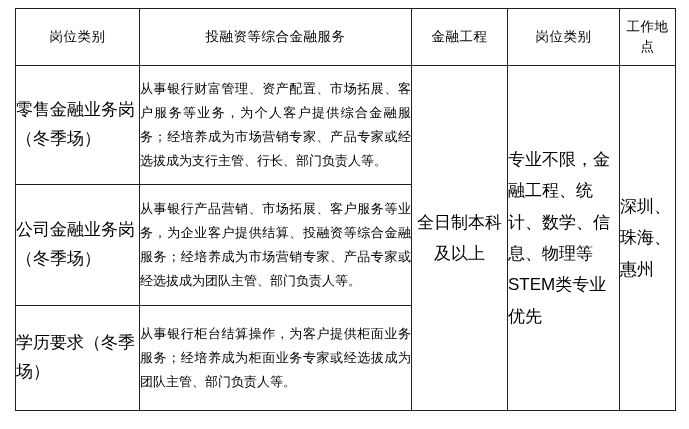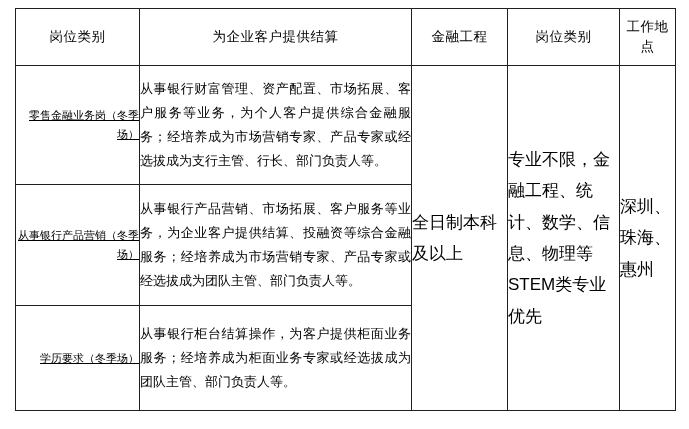--- a/index.html
+++ b/index.html
@@ -42,44 +42,44 @@
     line-height: 1.45;
     padding: 2px 4px;
   }
   .col-cat   { width: 124px; }
   .col-duty  { width: 272px; }
   .col-edu   { width: 96px; }
   .col-major { width: 112px; }
   .col-loc   { width: 56px; }
 
   td.cat-cell {
-    text-align: right;
+    text-align: left;
     font-weight: bold;
-    font-size: 11px;
+    font-size: 17px;
     line-height: 1.7;
     padding: 6px 6px;
-    text-decoration: underline;
   }
   td.duty-cell {
     font-size: 13px;
     line-height: 1.85;
     padding: 10px 12px 10px 14px;
     text-align: justify;
     text-justify: inter-ideograph;
   }
   td.edu-cell,
   td.major-cell,
   td.loc-cell {
     font-size: 17px;
     line-height: 1.85;
     padding: 8px 10px;
     text-align: left;
     vertical-align: middle;
   }
   td.edu-cell {
+    text-align: center;
   }
   td.loc-cell {
     text-align: left;
     padding: 8px 6px;
   }
   .row-1 td.duty-cell { height: 118px; }
   .row-2 td.duty-cell { height: 120px; }
   .row-3 td.duty-cell { height: 104px; }
 </style>
 </head>
@@ -90,36 +90,36 @@
     <colgroup>
       <col class="col-cat">
       <col class="col-duty">
       <col class="col-edu">
       <col class="col-major">
       <col class="col-loc">
     </colgroup>
     <thead>
       <tr>
         <th>岗位类别</th>
-        <th>为企业客户提供结算</th>
+        <th>投融资等综合金融服务</th>
         <th>金融工程</th>
         <th>岗位类别</th>
         <th>工作地点</th>
       </tr>
     </thead>
     <tbody>
       <tr class="row-1">
         <td class="cat-cell">零售金融业务岗（冬季场）</td>
         <td class="duty-cell">从事银行财富管理、资产配置、市场拓展、客户服务等业务，为个人客户提供综合金融服务；经培养成为市场营销专家、产品专家或经选拔成为支行主管、行长、部门负责人等。</td>
         <td class="edu-cell" rowspan="3">全日制本科及以上</td>
         <td class="major-cell" rowspan="3">专业不限，金融工程、统计、数学、信息、物理等STEM类专业优先</td>
         <td class="loc-cell" rowspan="3">深圳、珠海、惠州</td>
       </tr>
       <tr class="row-2">
-        <td class="cat-cell">从事银行产品营销（冬季场）</td>
+        <td class="cat-cell">公司金融业务岗（冬季场）</td>
         <td class="duty-cell">从事银行产品营销、市场拓展、客户服务等业务，为企业客户提供结算、投融资等综合金融服务；经培养成为市场营销专家、产品专家或经选拔成为团队主管、部门负责人等。</td>
       </tr>
       <tr class="row-3">
         <td class="cat-cell">学历要求（冬季场）</td>
         <td class="duty-cell">从事银行柜台结算操作，为客户提供柜面业务服务；经培养成为柜面业务专家或经选拔成为团队主管、部门负责人等。</td>
       </tr>
     </tbody>
   </table>
 </div>
 

